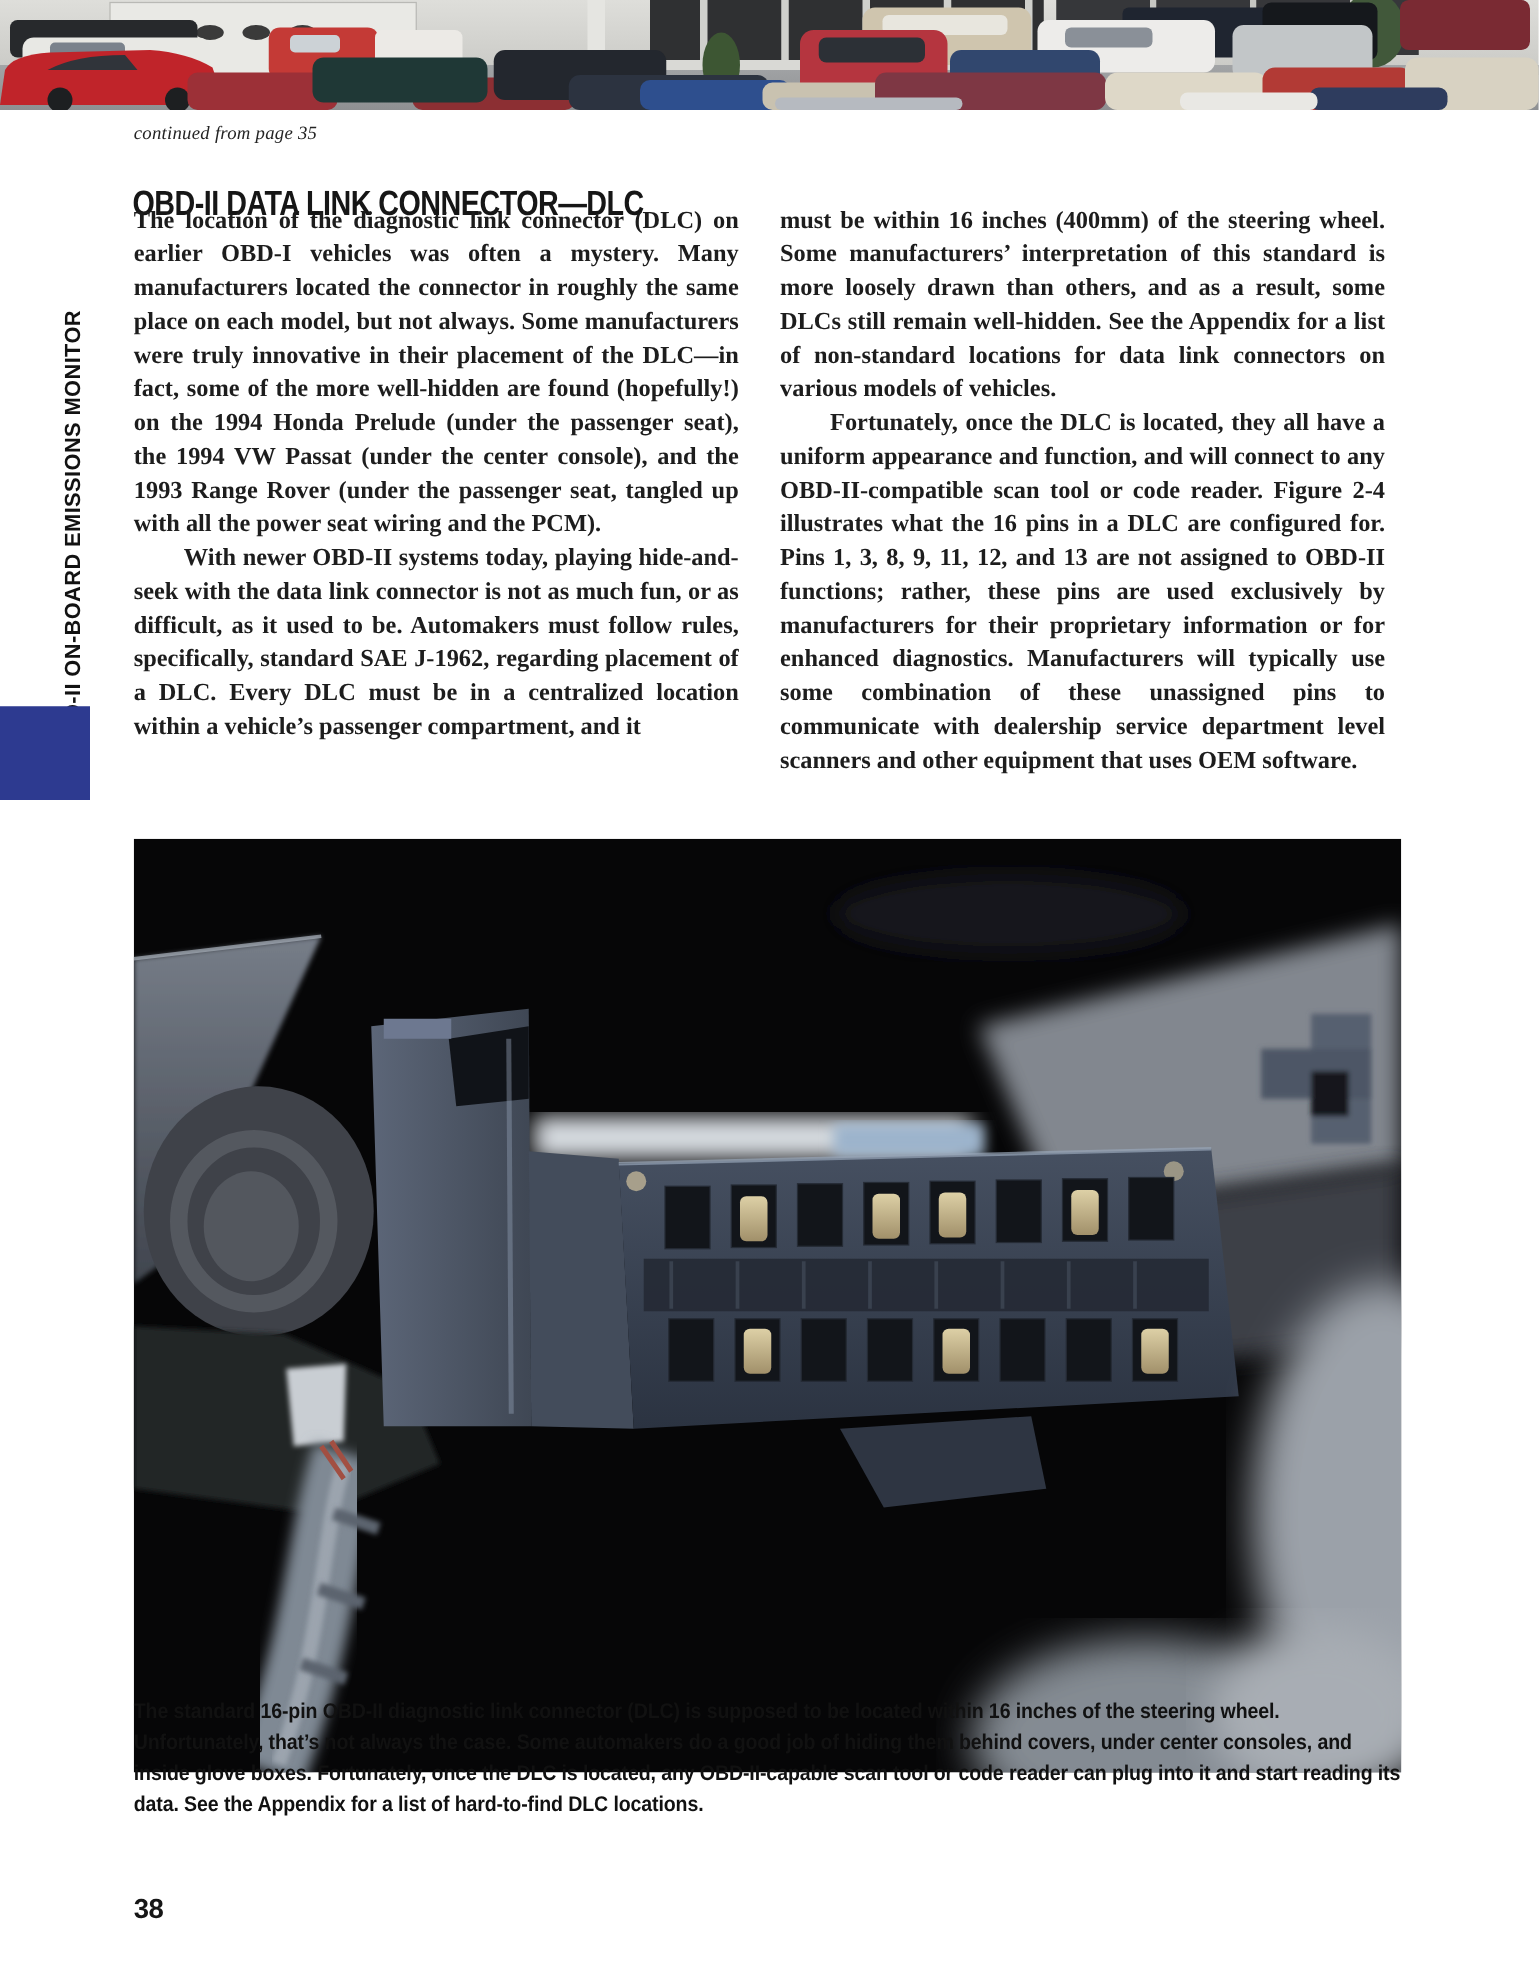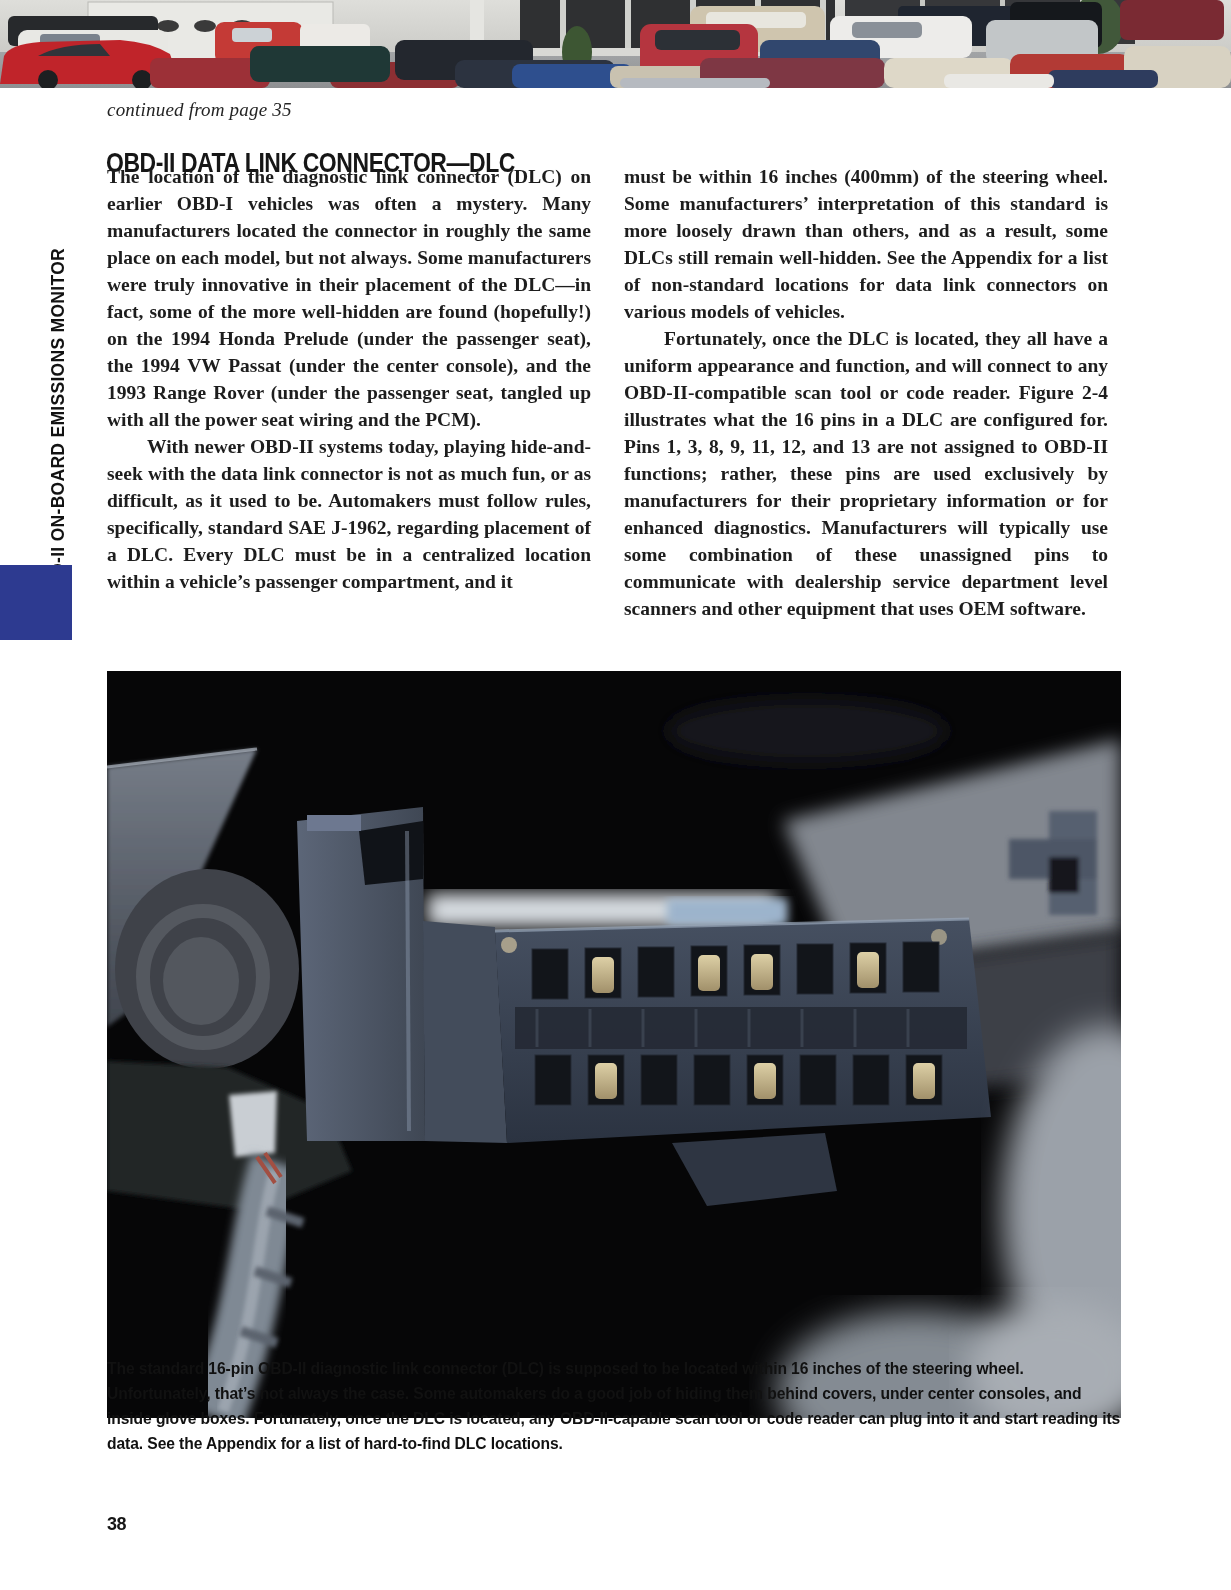--- a/index.html
+++ b/index.html
@@ -4,21 +4,21 @@
 <style>
   html,body{margin:0;padding:0;}
   body{width:1231px;height:1590px;background:#ffffff;position:relative;
        font-family:"Liberation Serif", serif;color:#1c1c1c;}
   .page{position:absolute;inset:0;width:1231px;height:1590px;overflow:hidden;}
 
   .masthead{position:absolute;left:0;top:0;width:1231px;height:88px;}
   .masthead svg{display:block;}
 
   .continued{position:absolute;left:107px;top:99px;font-style:italic;
-             font-size:19px;letter-spacing:.2px;color:#242424;}
+             font-size:15px;letter-spacing:.2px;color:#242424;}
 
   .heading{position:absolute;left:106px;top:128px;
            font-family:"Liberation Sans", sans-serif;font-weight:bold;
            font-size:28px;letter-spacing:-.5px;color:#161616;white-space:nowrap;
            transform:scaleX(.82);transform-origin:0 0;}
 
   .columns{position:absolute;left:107px;top:163px;width:1001px;
            display:flex;gap:33px;}
   .col{width:484px;font-size:19.5px;line-height:27px;text-align:justify;
        color:#1d1d1d;}
@@ -38,21 +38,21 @@
   .figure svg{display:block;}
 
   .caption{position:absolute;left:107px;top:1356px;width:1017px;}
   .caption-inner{width:1106px;transform:scaleX(.92);transform-origin:0 0;
                  font-family:"Liberation Sans", sans-serif;font-weight:bold;
                  font-size:17px;line-height:25px;letter-spacing:-.1px;
                  color:#111;text-align:left;}
 
   .page-number{position:absolute;left:107px;top:1514px;
                font-family:"Liberation Sans", sans-serif;font-weight:bold;
-               font-size:18px;letter-spacing:-.5px;color:#161616;}
+               font-size:22px;letter-spacing:-.5px;color:#161616;}
 </style>
 </head>
 <body>
 
 <div class="page">
 
   <div class="masthead">
     <svg width="1231" height="88" viewBox="0 0 1231 88">
       <defs>
         <linearGradient id="wall" x1="0" y1="0" x2="0" y2="1">

